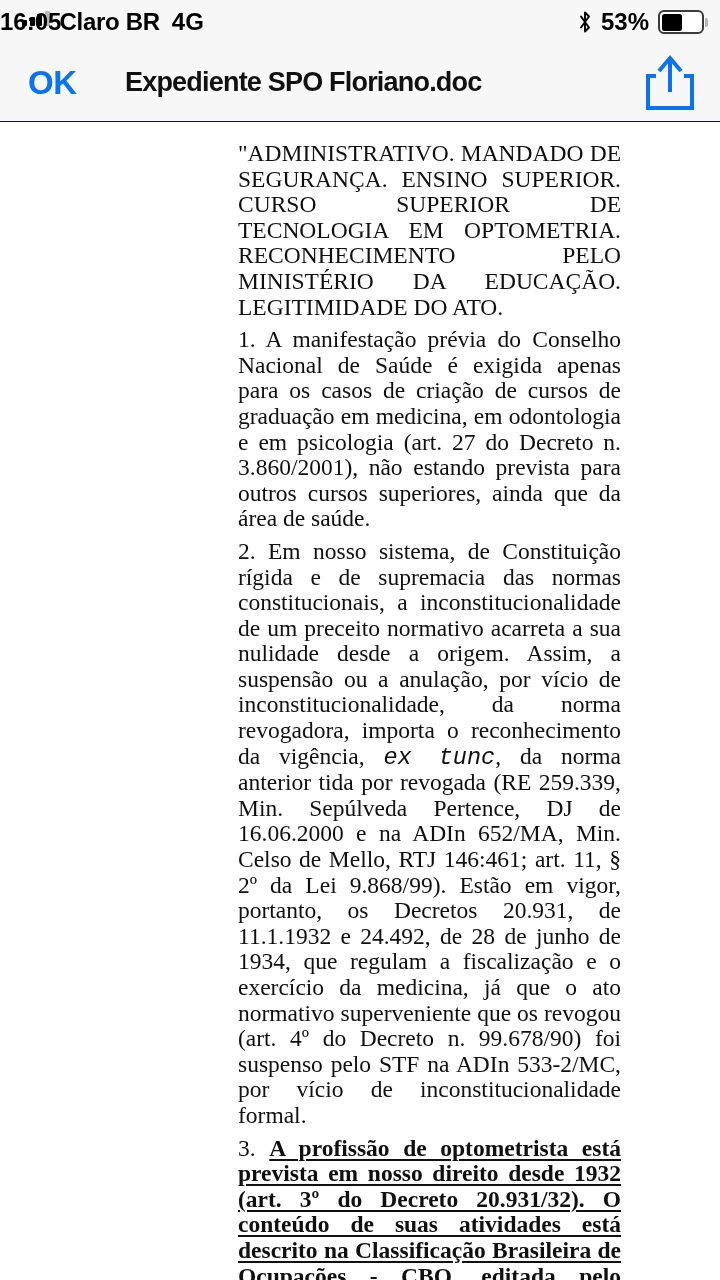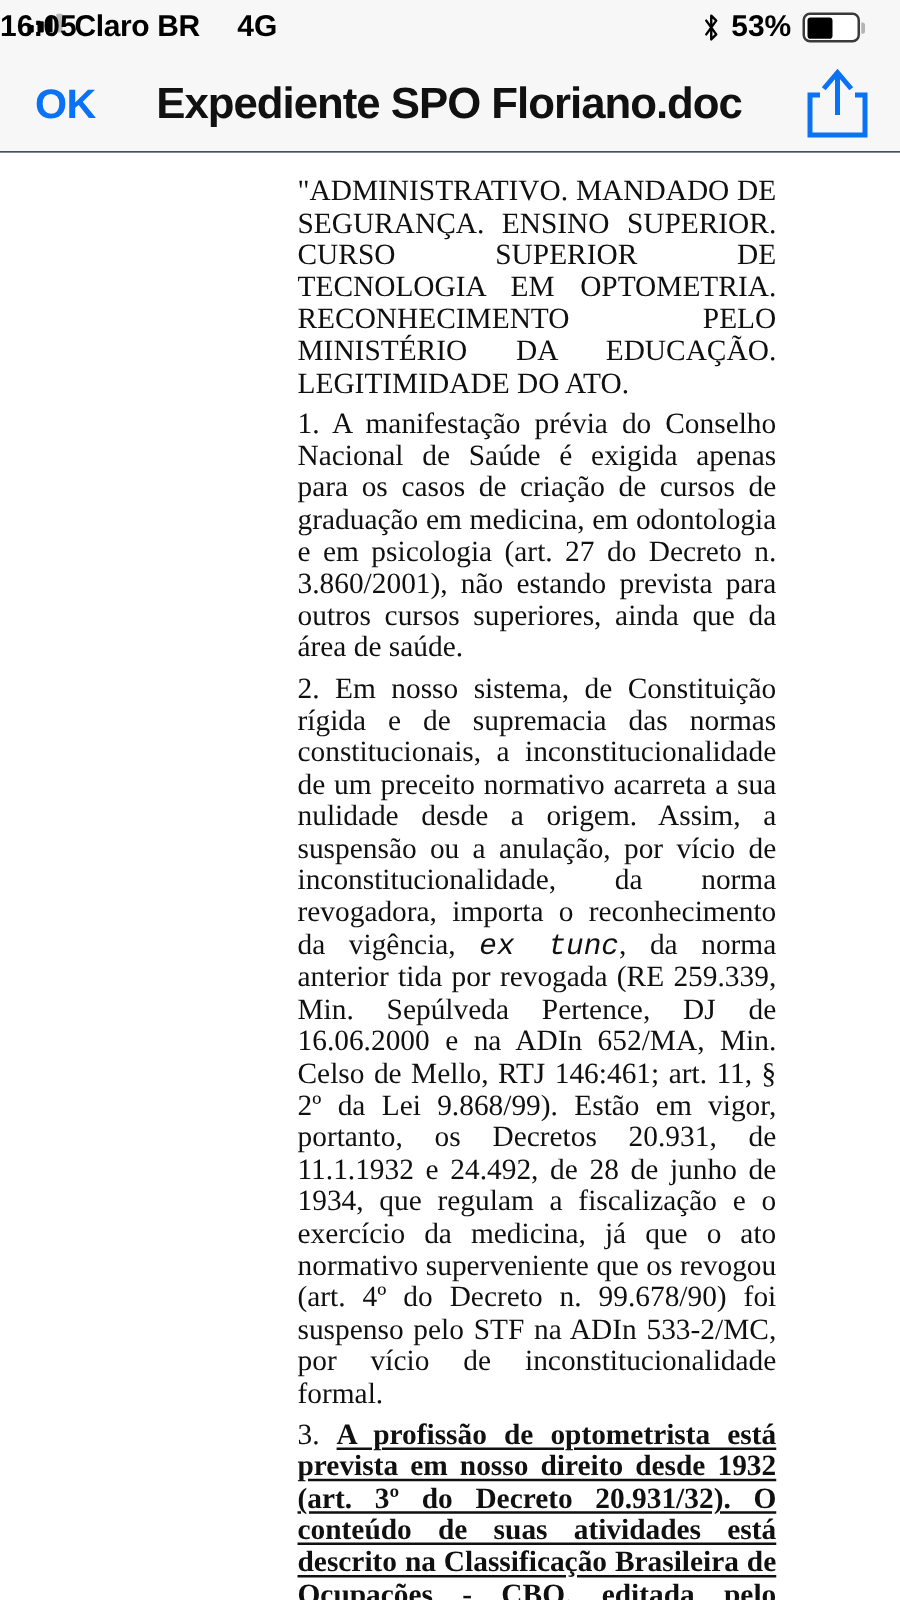--- a/index.html
+++ b/index.html
@@ -60,36 +60,36 @@
     font-weight: bold;
     color: #000;
     letter-spacing: -0.3px;
     line-height: 1;
   }
   .network-type {
     font-size: 24px;
     font-weight: bold;
     color: #000;
     line-height: 1;
-    margin-left: 20px;
+    margin-left: 2px;
   }
 
   .status-time {
     position: absolute;
     left: 0; right: 0;
     text-align: left;
     font-size: 24px;
     font-weight: bold;
     color: #000;
     letter-spacing: 0px;
   }
 
   .status-right {
     position: absolute;
-    right: 28px;
+    right: 12px;
     display: flex;
     align-items: center;
     gap: 9px;
     justify-content: flex-end;
   }
 
   .bt-icon { width: 14px; height: 22px; display:block; }
 
   .battery-pct {
     font-size: 24px;
@@ -153,21 +153,21 @@
     cursor: pointer;
     background: none;
     border: none;
     font-family: "Liberation Sans", sans-serif;
     padding: 0;
   }
 
   .doc-title {
     position: absolute;
     left: 125px;
-    font-size: 35px;
+    font-size: 27px;
     font-weight: bold;
     color: #111111;
     letter-spacing: -0.8px;
     line-height: 1;
     white-space: nowrap;
   }
 
   .share-btn {
     position: absolute;
     right: 22px;

